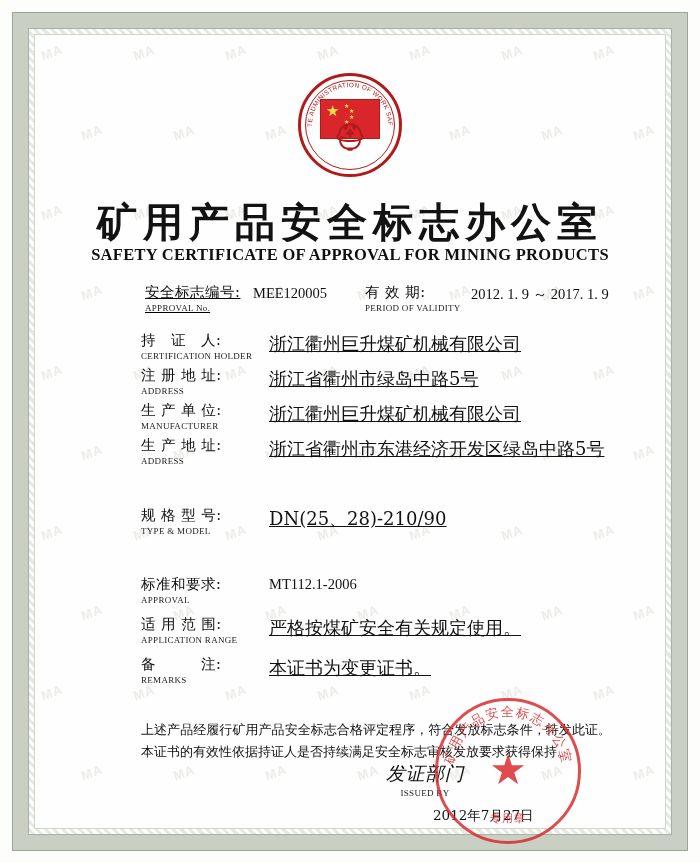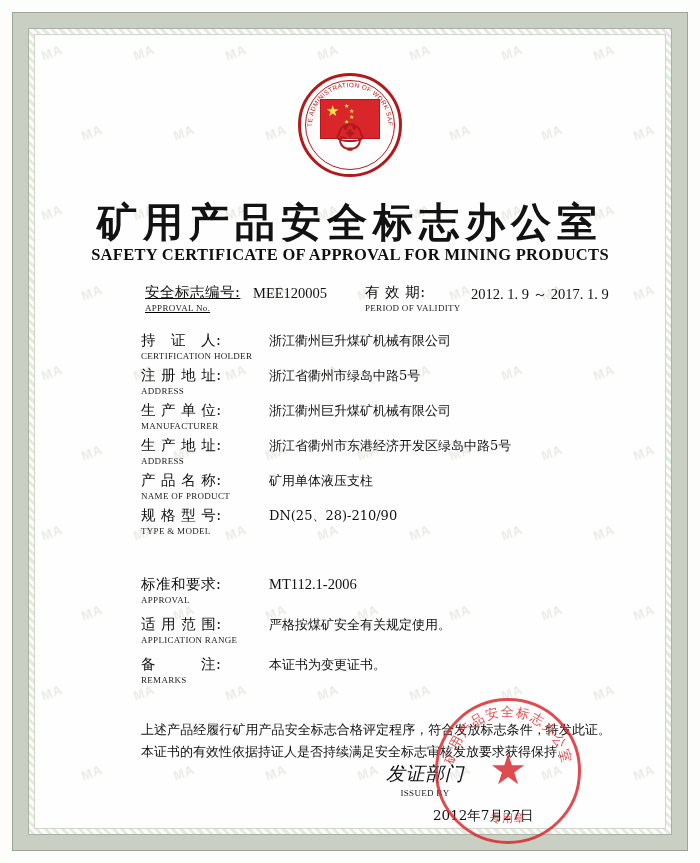--- a/index.html
+++ b/index.html
@@ -190,23 +190,24 @@
     margin-top: 1px;
   }
   .val {
     font-family: "Liberation Serif", serif;
     font-size: 14.5px;
     color: #111;
     white-space: nowrap;
   }
   .val-cn {
     font-family: "DejaVu Serif", serif;
-    font-size: 13px;
+    font-size: 18px;
     color: #111;
     white-space: nowrap;
+    text-decoration: underline;
   }
 
   .approval-left {
     position: absolute; left: 4px; top: 0; text-decoration: underline;
   }
   .approval-no {
     position: absolute; left: 112px; top: 2px;
   }
   .validity-left {
     position: absolute; left: 224px; top: 0;
@@ -449,27 +450,20 @@
     </div>
 
     <div class="field" style="top:401px">
       <div class="lbl-stack">
         <div class="lbl-cn">生 产 地 址:</div>
         <div class="lbl-en">ADDRESS</div>
       </div>
       <div class="fv val-cn">浙江省衢州市东港经济开发区绿岛中路5号</div>
     </div>
 
-    <div class="field" style="top:436px">
-      <div class="lbl-stack">
-        <div class="lbl-cn">产 品 名 称:</div>
-        <div class="lbl-en">NAME OF PRODUCT</div>
-      </div>
-      <div class="fv val-cn">矿用单体液压支柱</div>
-    </div>
 
     <div class="field" style="top:471px">
       <div class="lbl-stack">
         <div class="lbl-cn">规 格 型 号:</div>
         <div class="lbl-en">TYPE &amp; MODEL</div>
       </div>
       <div class="fv val-cn">DN(25、28)-210/90</div>
     </div>
 
     <div class="field" style="top:540px">

